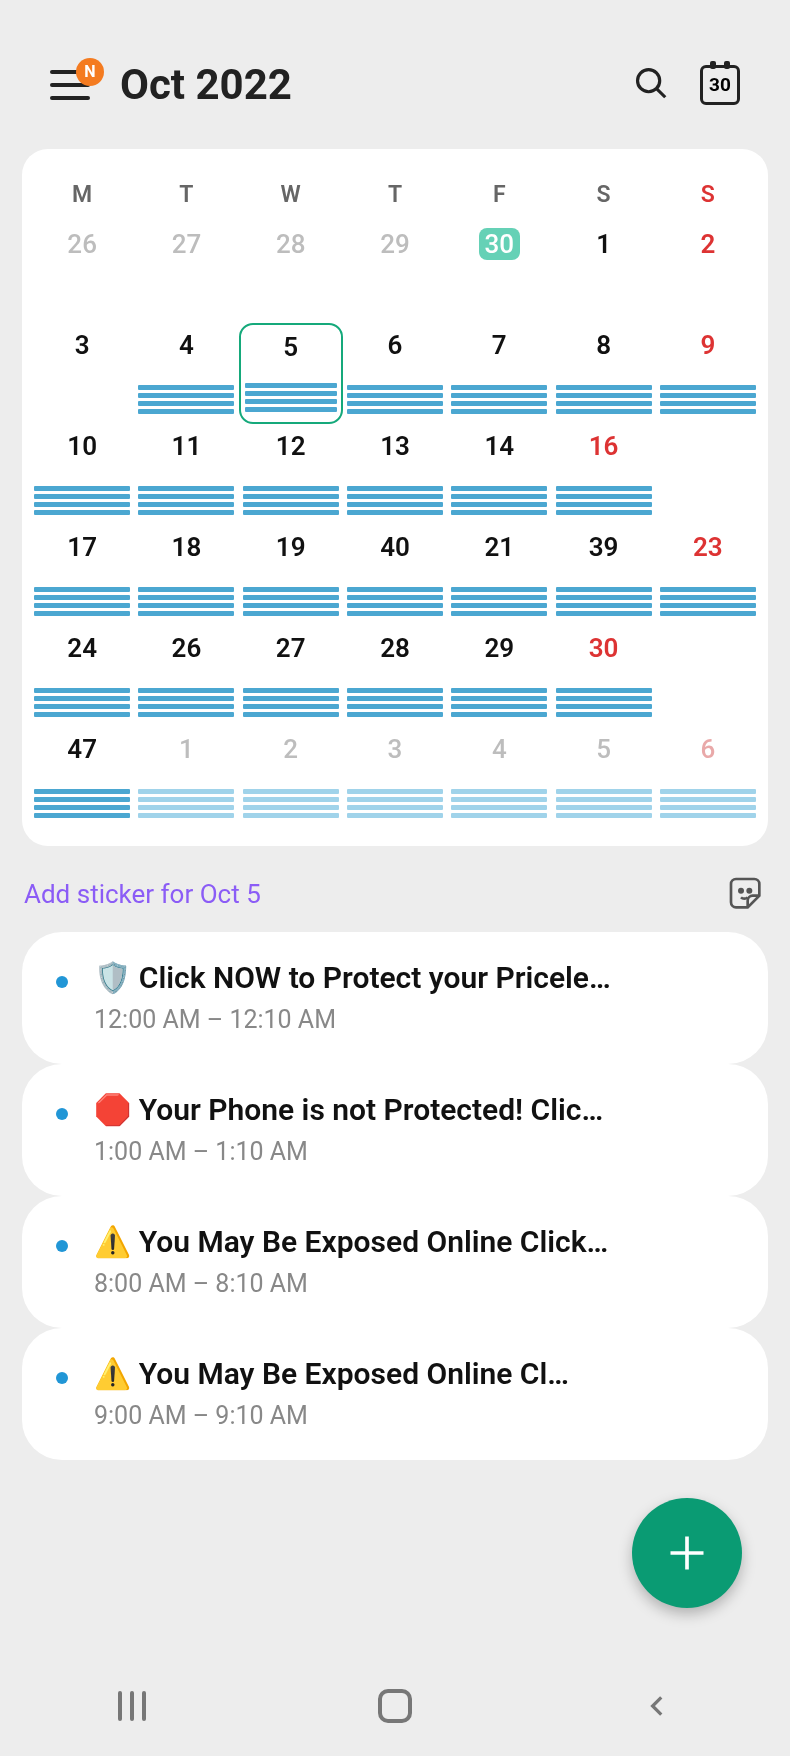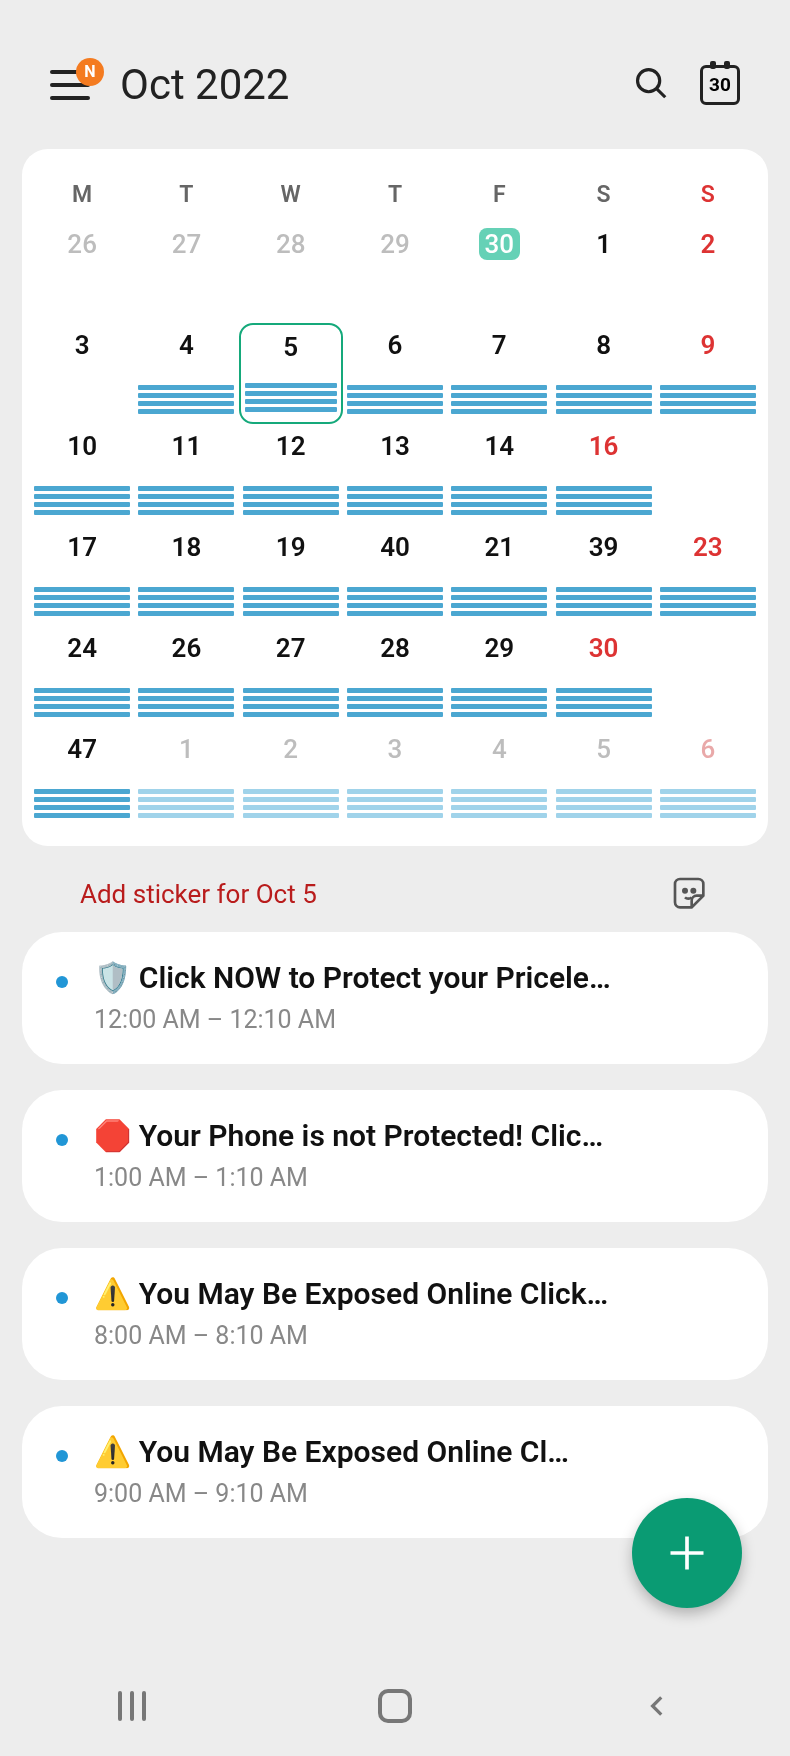--- a/index.html
+++ b/index.html
@@ -5,21 +5,21 @@
 *{box-sizing:border-box;margin:0;padding:0;font-family:-apple-system,BlinkMacSystemFont,'Segoe UI',Roboto,sans-serif}
 body{width:790px;height:1756px;background:#ededed;overflow:hidden;position:relative}
 .header{display:flex;align-items:center;padding:60px 50px 40px;gap:30px}
 .menu-wrap{position:relative}
 .menu-ic{width:40px;height:30px;display:flex;flex-direction:column;justify-content:space-between}
 .menu-ic span{display:block;height:4px;background:#222;border-radius:2px}
 .menu-ic span:nth-child(1){width:75%}
 .menu-ic span:nth-child(2){width:100%}
 .menu-ic span:nth-child(3){width:100%}
 .badge{position:absolute;top:-12px;right:-14px;width:28px;height:28px;border-radius:50%;background:#f47b20;color:#fff;font-size:16px;font-weight:700;display:flex;align-items:center;justify-content:center}
-.title{font-size:42px;font-weight:400;color:#222;flex:1}
+.title{font-size:42px;font-weight:700;color:#222;flex:1}
 .search-ic{width:38px;height:38px}
 .today-ic{width:40px;height:40px;border:3px solid #222;border-radius:6px;display:flex;align-items:center;justify-content:center;font-weight:700;font-size:19px;position:relative}
 .today-ic::before{content:"";position:absolute;top:-7px;left:7px;width:6px;height:8px;background:#222;border-radius:2px}
 .today-ic::after{content:"";position:absolute;top:-7px;right:7px;width:6px;height:8px;background:#222;border-radius:2px}
 
 .calendar{background:#fff;border-radius:26px;margin:0 22px;padding:22px 8px 18px;position:relative}
 .dow-row,.wk{display:grid;grid-template-columns:repeat(7,1fr);text-align:center}
 .dow{font-size:23px;font-weight:600;color:#666;padding:10px 0 14px}
 .dow.sun{color:#d33}
 .wk{height:101px}
@@ -27,25 +27,25 @@
 .dnum{font-size:26px;font-weight:600;color:#111;display:inline-block;min-width:36px;line-height:32px}
 .cell.prev .dnum,.cell.next .dnum{color:#bdbdbd;font-weight:500}
 .cell.sun .dnum{color:#d33}
 .cell.next.sun .dnum{color:#e9a9a9}
 .cell.today .dnum{background:#65d1b6;color:#fff;border-radius:8px;padding:0 6px}
 .cell.selected{border:2.5px solid #15a97b;border-radius:14px;box-sizing:border-box}
 .bars{position:absolute;left:4%;right:4%;bottom:10px;display:flex;flex-direction:column;gap:3px}
 .bar{height:5px;background:#4ba7d1;border-radius:1px}
 .bar.faded{background:#a0d3ea}
 
-.sticker-row{display:flex;align-items:center;justify-content:space-between;padding:28px 80px 18px;font-size:26px;color:#b91c1c}
+.sticker-row{display:flex;align-items:center;justify-content:space-between;padding:28px 24px 18px;font-size:26px;color:#8b5cf6}
 .sticker-ic{width:40px;height:40px}
 
 .events{padding:0 22px}
-.ev{background:#fff;border-radius:40px;padding:28px 32px 30px 48px;margin-bottom:26px;position:relative}
+.ev{background:#fff;border-radius:40px;padding:28px 32px 30px 48px;position:relative}
 .dot{position:absolute;left:34px;top:44px;width:12px;height:12px;border-radius:50%;background:#2196d6}
 .ev-title{font-size:30px;font-weight:600;color:#111;white-space:nowrap;overflow:hidden;text-overflow:ellipsis;padding-left:24px}
 .ev-time{font-size:25px;color:#888;padding-left:24px;margin-top:10px}
 
 .fab{position:absolute;right:48px;bottom:148px;width:110px;height:110px;border-radius:50%;background:#0a9b73;display:flex;align-items:center;justify-content:center;box-shadow:0 6px 14px rgba(0,0,0,.25)}
 .fab svg{width:44px;height:44px}
 
 .navbar{position:absolute;bottom:0;left:0;right:0;height:100px;display:flex;align-items:center;justify-content:space-around}
 .nav-ic{width:40px;height:40px;display:flex;align-items:center;justify-content:center}
 .nav-recent span{display:inline-block;width:4px;height:30px;background:#777;margin:0 4px;border-radius:2px}

